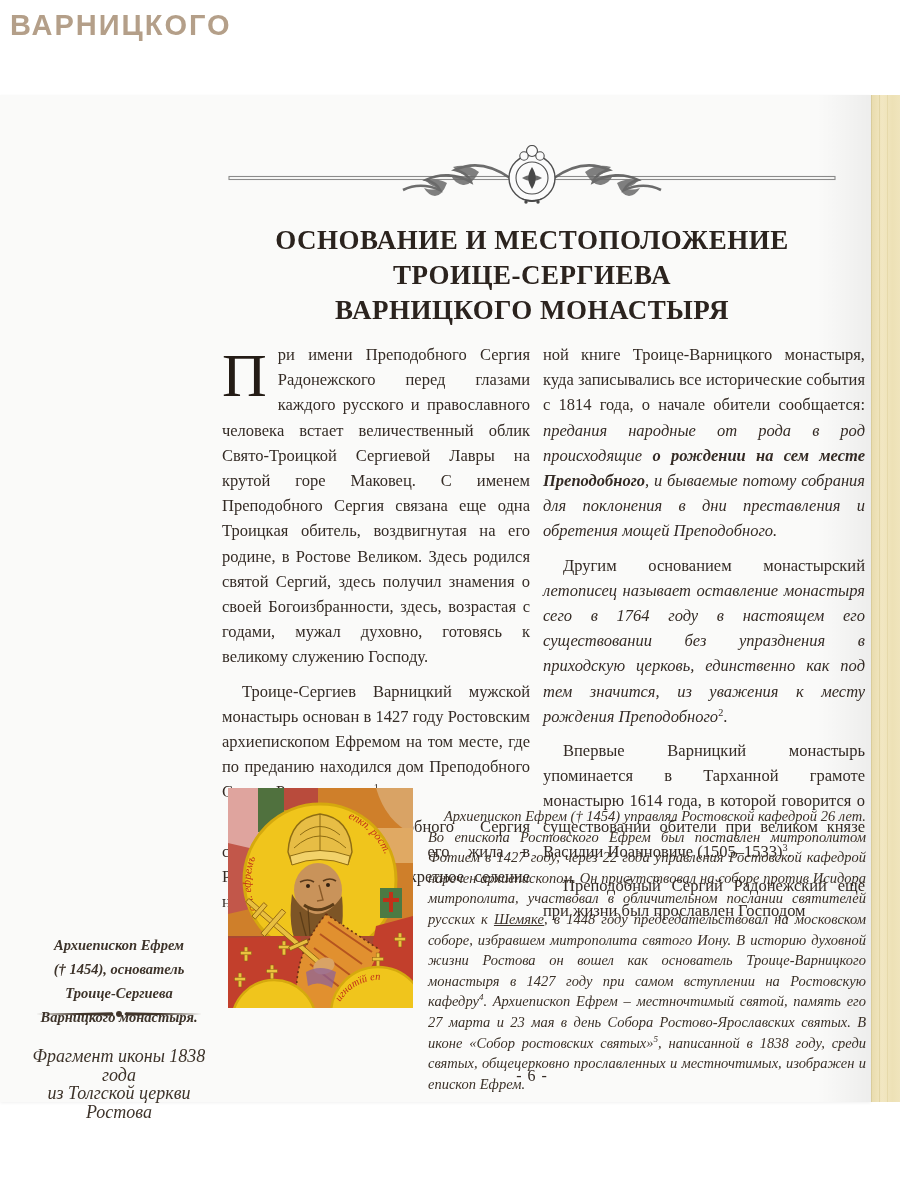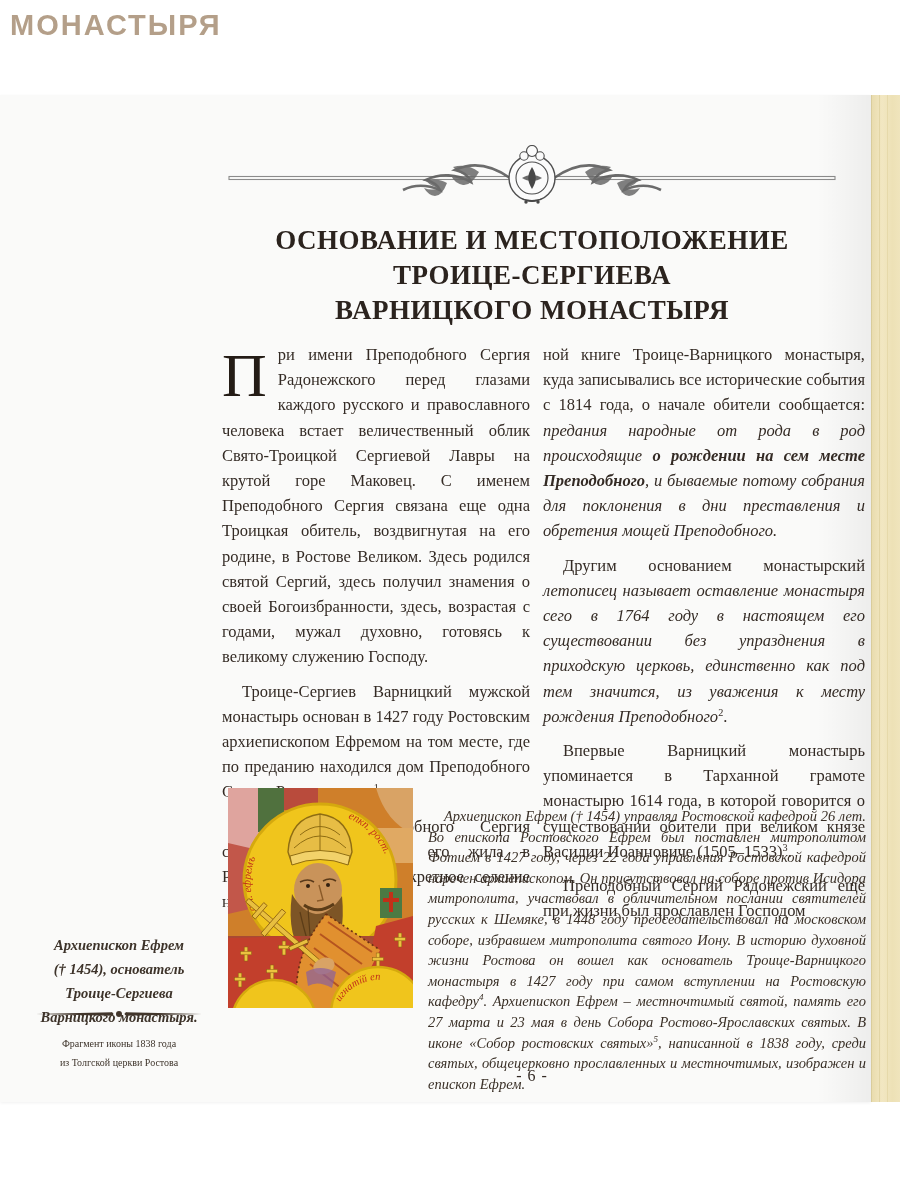--- a/index.html
+++ b/index.html
@@ -28,44 +28,44 @@
   .col{position:absolute;top:247px;text-align:justify;color:#342b25;
        font-size:16.5px;line-height:25.2px;}
   .col-left{left:222px;width:308px;}
   .col-right{left:543px;width:322px;}
   .bp{margin:0 0 9px 0;}
   .bp.ind{text-indent:20px;}
   .dropcap{float:left;font-size:62px;line-height:52px;padding:7px 11px 2px 0;color:#241c16;}
   .run-n{font-style:normal;}
   .run-i{font-style:italic;}
   .run-bi{font-style:italic;font-weight:bold;}
-  .run-iu{font-style:italic;}
+  .run-iu{font-style:italic;text-decoration:underline;}
   sup.run-sup{font-size:62%;line-height:0;font-style:inherit;}
 
   .icon-image{position:absolute;left:228px;top:693px;width:185px;height:220px;display:block;}
 
   .caption{position:absolute;left:26px;top:838px;width:186px;text-align:center;color:#3d332a;}
   .cap-bold{font-weight:bold;font-style:italic;font-size:14.5px;line-height:24px;}
-  .cap-italic{font-size:10px;line-height:18.5px;margin-top:6px;}
+  .cap-italic{font-style:italic;font-size:18px;line-height:18.5px;margin-top:18px;}
   .cap-divider{position:absolute;left:34px;top:913px;width:170px;height:12px;}
 
   .note{position:absolute;left:428px;top:711px;width:438px;text-align:justify;
         font-style:italic;font-size:14.5px;line-height:20.6px;color:#3a3027;text-indent:16px;}
 
   .footer-title{position:absolute;left:180px;top:933px;width:704px;text-align:center;
                 font-weight:bold;font-size:13px;letter-spacing:.3px;color:#332a24;}
   .page-num{position:absolute;left:180px;top:972px;width:704px;text-align:center;
             font-size:16px;letter-spacing:1px;color:#332a24;}
 </style>
 </head>
 <body>
 
 <div class="photo">
 
-  <div class="logo">МОНАСТЫРЯ</div>
+  <div class="logo">ВАРНИЦКОГО</div>
 
   <div class="bookpage">
 
     <svg class="ornament" viewBox="0 0 610 66">
       <rect x="2" y="31.5" width="606" height="3" fill="none" stroke="#8b8b8b" stroke-width="1.1"></rect>
       <g>
         <g fill="none" stroke="#5c5c5c" stroke-width="2.6" opacity="0.9">
           <path d="M283 33 C 263 19 245 17 228 25 C 237 27 242 31 244 37 C 230 29 213 28 199 35 C 207 37 211 41 213 45 C 199 39 186 40 176 45"></path>
           <path d="M327 33 C 347 19 365 17 382 25 C 373 27 368 31 366 37 C 380 29 397 28 411 35 C 403 37 399 41 397 45 C 411 39 424 40 434 45"></path>
         </g>

